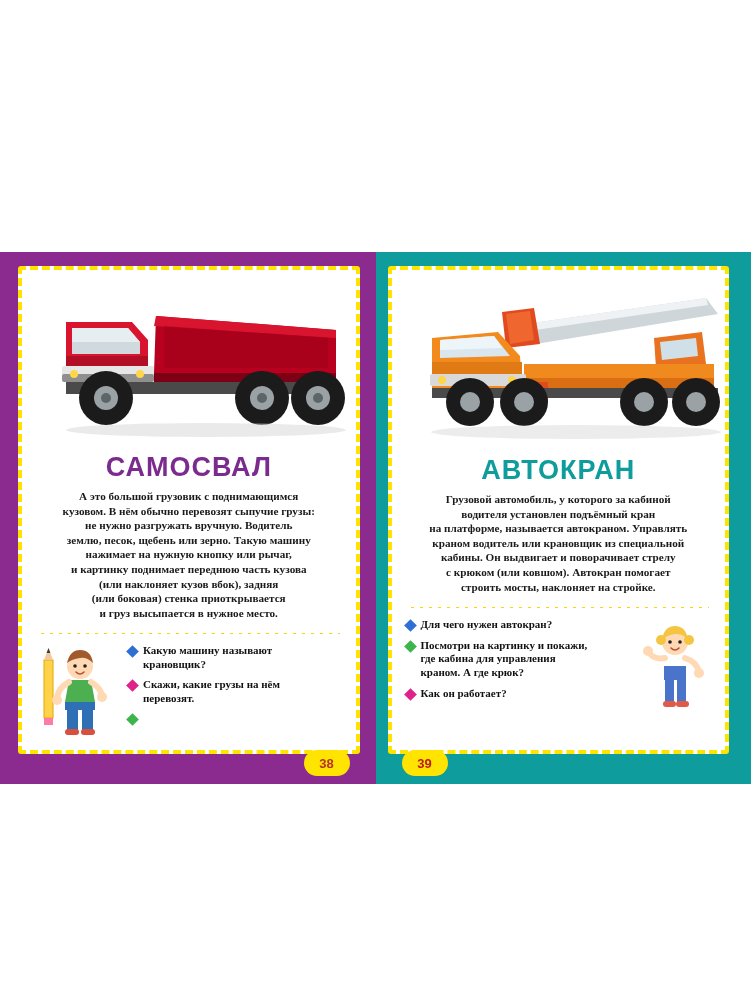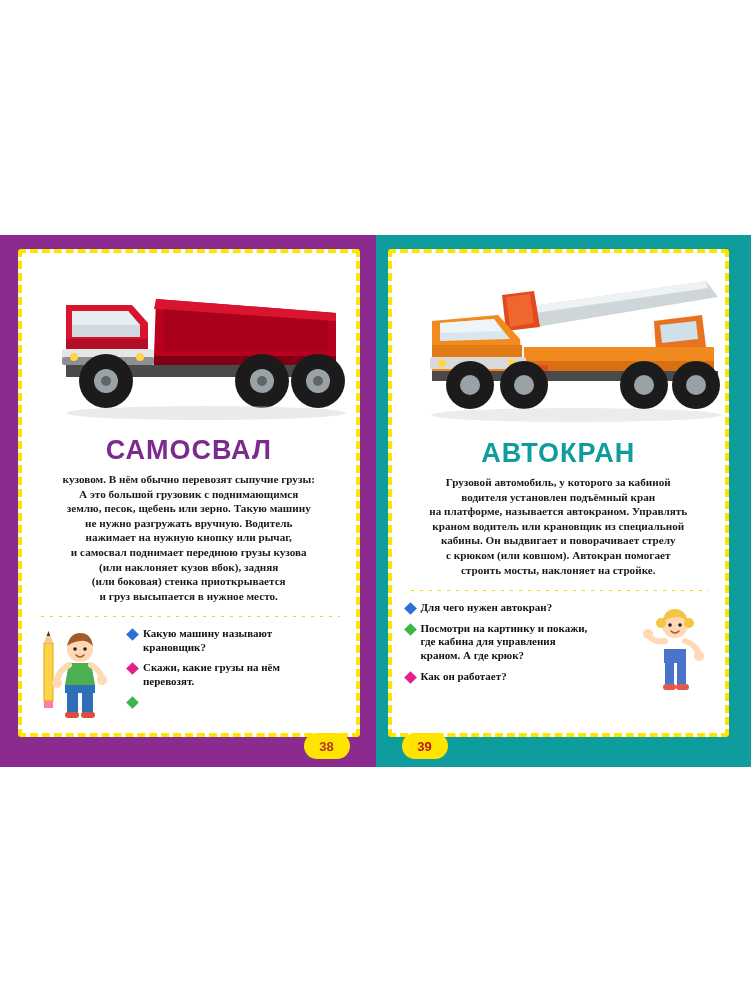--- a/index.html
+++ b/index.html
@@ -11,21 +11,21 @@
     width: 751px;
     height: 1001px;
     font-family: "Liberation Sans", sans-serif;
     position: relative;
     overflow: hidden;
   }
 
   #spread {
     position: absolute;
     left: 0;
-    top: 235px;
+    top: 252px;
     width: 700px;
     height: 532px;
     display: flex;
   }
 
   .page {
     position: relative;
     width: 375.5px;
     height: 532px;
     box-sizing: border-box;
@@ -182,26 +182,26 @@
           <circle cx="70" cy="120" r="5" fill="#5d6568"></circle>
           <circle cx="226" cy="120" r="5" fill="#5d6568"></circle>
           <circle cx="282" cy="120" r="5" fill="#5d6568"></circle>
           <ellipse cx="170" cy="152" rx="140" ry="7" fill="#d9d9d9" opacity="0.55"></ellipse>
         </svg>
       </div>
 
       <div class="title purple">САМОСВАЛ</div>
 
       <div class="body-text">
+        <span class="ln">А это большой грузовик с поднимающимся</span>
         <span class="ln">кузовом. В нём обычно перевозят сыпучие грузы:</span>
-        <span class="ln">А это большой грузовик с поднимающимся</span>
+        <span class="ln">не нужно разгружать вручную. Водитель</span>
         <span class="ln">землю, песок, щебень или зерно. Такую машину</span>
-        <span class="ln">не нужно разгружать вручную. Водитель</span>
         <span class="ln">нажимает на нужную кнопку или рычаг,</span>
-        <span class="ln">и самосвал поднимает переднюю грузы кузова</span>
+        <span class="ln">и картинку поднимает переднюю часть кузова</span>
         <span class="ln">(или наклоняет кузов вбок), задняя</span>
         <span class="ln">(или боковая) стенка приоткрывается</span>
         <span class="ln">и груз высыпается в нужное место.</span>
       </div>
 
       <div class="dots"></div>
 
       <div class="qblock">
         <div class="kid left-kid">
           <svg width="74" height="96" viewBox="0 0 74 96" xmlns="http://www.w3.org/2000/svg">

